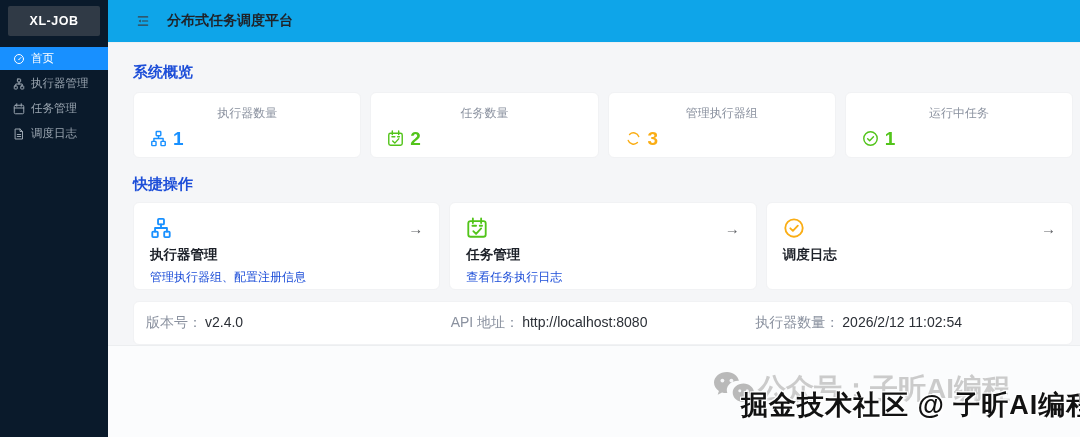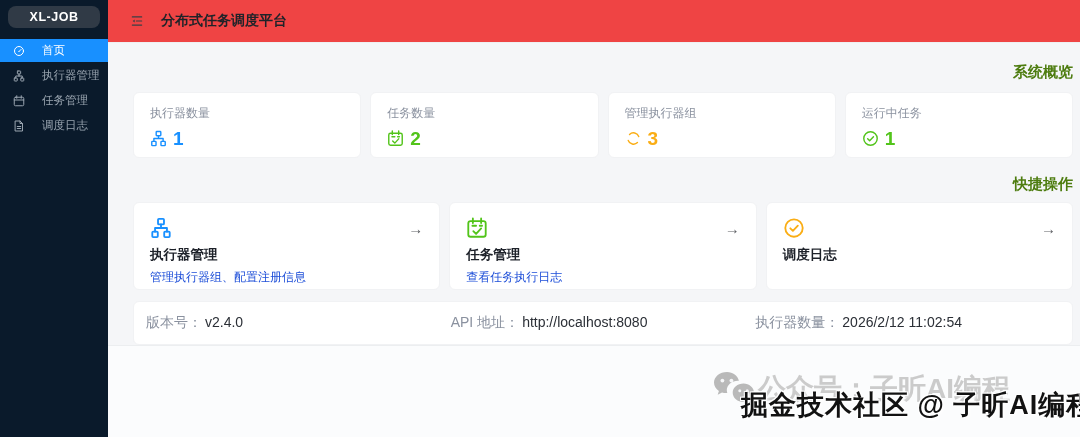--- a/index.html
+++ b/index.html
@@ -6,47 +6,47 @@
   html,body { width:1080px; height:437px; overflow:hidden; }
   body {
     font-family:"Liberation Sans","DejaVu Sans",sans-serif;
     background:#f5f6f8; color:#1d2129; position:relative;
   }
   .app { display:flex; width:1080px; height:437px; }
 
   
   .sidebar { width:108px; min-width:108px; background:#0a1a2b; display:flex; flex-direction:column; }
   .logo-box {
-    margin:6px 8px 11px; height:22px; background:#303a46; border-radius:8px;
+    margin:6px 8px 11px; height:30px; background:#303a46; border-radius:2px;
     color:#fff; font-size:12.5px; font-weight:bold; letter-spacing:.5px;
     display:flex; align-items:center; justify-content:center;
   }
   .menu-item {
     height:23px; margin-bottom:2px; padding-left:13px;
-    display:flex; align-items:center; gap:17px;
+    display:flex; align-items:center; gap:6px;
     font-size:11.5px; color:#9aa5b0; cursor:pointer; white-space:nowrap;
   }
   .menu-item.active { background:#1890ff; color:#fff; }
   .menu-item svg { width:12px; height:12px; flex:none; }
 
   
   .main { flex:1; display:flex; flex-direction:column; min-width:0; }
   .topbar {
-    height:43px; background:#ef4444; border-bottom:1px solid #eef0f2;
-    display:flex; align-items:center; padding-left:22px; flex:none;
+    height:43px; background:#0ea5e9; border-bottom:1px solid #eef0f2;
+    display:flex; align-items:center; padding-left:28px; flex:none;
   }
   .fold-icon { width:14px; height:14px; color:#3a3f45; cursor:pointer; }
   .topbar-title { margin-left:17px; font-size:14px; font-weight:600; color:#1f2329; }
 
   .content { flex:1; display:flex; flex-direction:column; padding:0 7px 0 25px; min-height:0; }
-  .sec-heading { margin-top:17px; font-size:15px; font-weight:bold; color:#4d7c0f;text-align:right; }
+  .sec-heading { margin-top:17px; font-size:15px; font-weight:bold; color:#1d4ed8; }
   .sec-heading.first { margin-top:20px; }
 
   
-  .stats-grid { margin-top:10px; display:grid; grid-template-columns:repeat(4,1fr); gap:9px; }
+  .stats-grid { margin-top:10px; display:grid; grid-template-columns:repeat(4,1fr); gap:9px;text-align:center; }
   .stat-card {
     background:#fff; border:1px solid #f1f2f4; border-radius:6px;
     padding:12px 16px; height:66px;
   }
   .stat-label { font-size:12px; color:#8a919f; }
   .stat-value-row { margin-top:7px; display:flex; align-items:center; gap:6px; }
   .stat-value-row svg { width:17px; height:17px; }
   .stat-number { font-size:19px; font-weight:600; line-height:1; }
 
   

